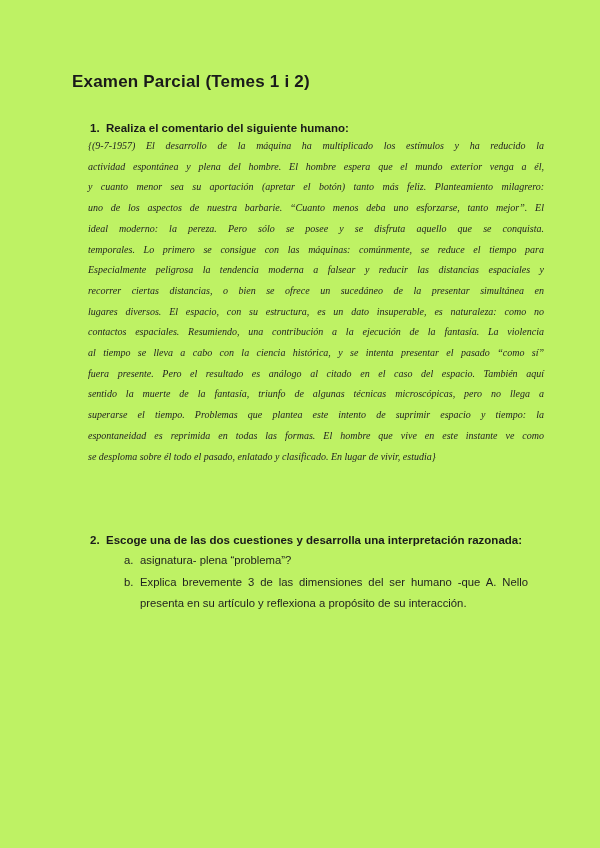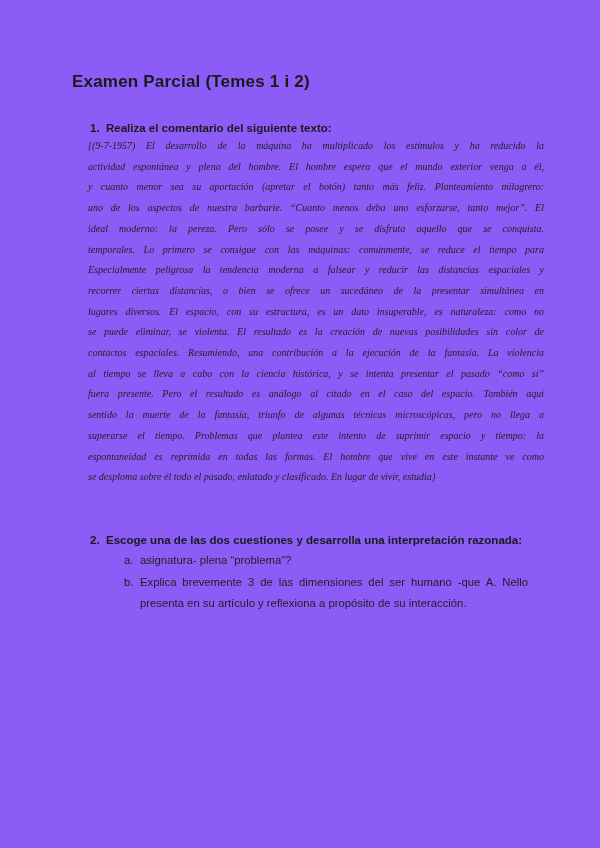--- a/index.html
+++ b/index.html
@@ -1,20 +1,20 @@
 <!DOCTYPE html>
 <html><head>
 <meta charset="utf-8">
 <style>
   html, body { margin: 0; padding: 0; background: #ffffff; }
   .page {
     position: relative;
     width: 600px;
     height: 848px;
-    background: #8b5cf6;
+    background: #bef264;
     color: #1f1f1f;
     font-family: "Liberation Serif", serif;
     overflow: hidden;
   }
   .title {
     position: absolute;
     left: 72px;
     top: 70px;
     margin: 0;
     font-family: "Liberation Sans", sans-serif;
@@ -66,35 +66,34 @@
 </style>
 </head>
 <body>
 
 <div class="page">
 
   <h1 class="title">Examen Parcial (Temes 1 i 2)</h1>
 
   <div class="q-head q1-head">
     <span class="q-num">1.</span>
-    <span class="q-text">Realiza el comentario del siguiente texto:</span>
+    <span class="q-text">Realiza el comentario del siguiente humano:</span>
   </div>
 
   <div class="quote">
     <div>
         <div class="q-line just">{(9-7-1957) El desarrollo de la máquina ha multiplicado los estímulos y ha reducido la</div>
         <div class="q-line just">actividad espontánea y plena del hombre. El hombre espera que el mundo exterior venga a él,</div>
         <div class="q-line just">y cuanto menor sea su aportación (apretar el botón) tanto más feliz. Planteamiento milagrero:</div>
         <div class="q-line just">uno de los aspectos de nuestra barbarie. “Cuanto menos deba uno esforzarse, tanto mejor”. El</div>
         <div class="q-line just">ideal moderno: la pereza. Pero sólo se posee y se disfruta aquello que se conquista.</div>
         <div class="q-line just">temporales. Lo primero se consigue con las máquinas: comúnmente, se reduce el tiempo para</div>
         <div class="q-line just">Especialmente peligrosa la tendencia moderna a falsear y reducir las distancias espaciales y</div>
         <div class="q-line just">recorrer ciertas distancias, o bien se ofrece un sucedáneo de la presentar simultánea en</div>
         <div class="q-line just">lugares diversos. El espacio, con su estructura, es un dato insuperable, es naturaleza: como no</div>
-        <div class="q-line just">se puede eliminar, se violenta. El resultado es la creación de nuevas posibilidades sin color de</div>
         <div class="q-line just">contactos espaciales. Resumiendo, una contribución a la ejecución de la fantasía. La violencia</div>
         <div class="q-line just">al tiempo se lleva a cabo con la ciencia histórica, y se intenta presentar el pasado “como sí”</div>
         <div class="q-line just">fuera presente. Pero el resultado es análogo al citado en el caso del espacio. También aquí</div>
         <div class="q-line just">sentido la muerte de la fantasía, triunfo de algunas técnicas microscópicas, pero no llega a</div>
         <div class="q-line just">superarse el tiempo. Problemas que plantea este intento de suprimir espacio y tiempo: la</div>
         <div class="q-line just">espontaneidad es reprimida en todas las formas. El hombre que vive en este instante ve como</div>
         <div class="q-line">se desploma sobre él todo el pasado, enlatado y clasificado. En lugar de vivir, estudia}</div>
       </div>
   </div>
 

